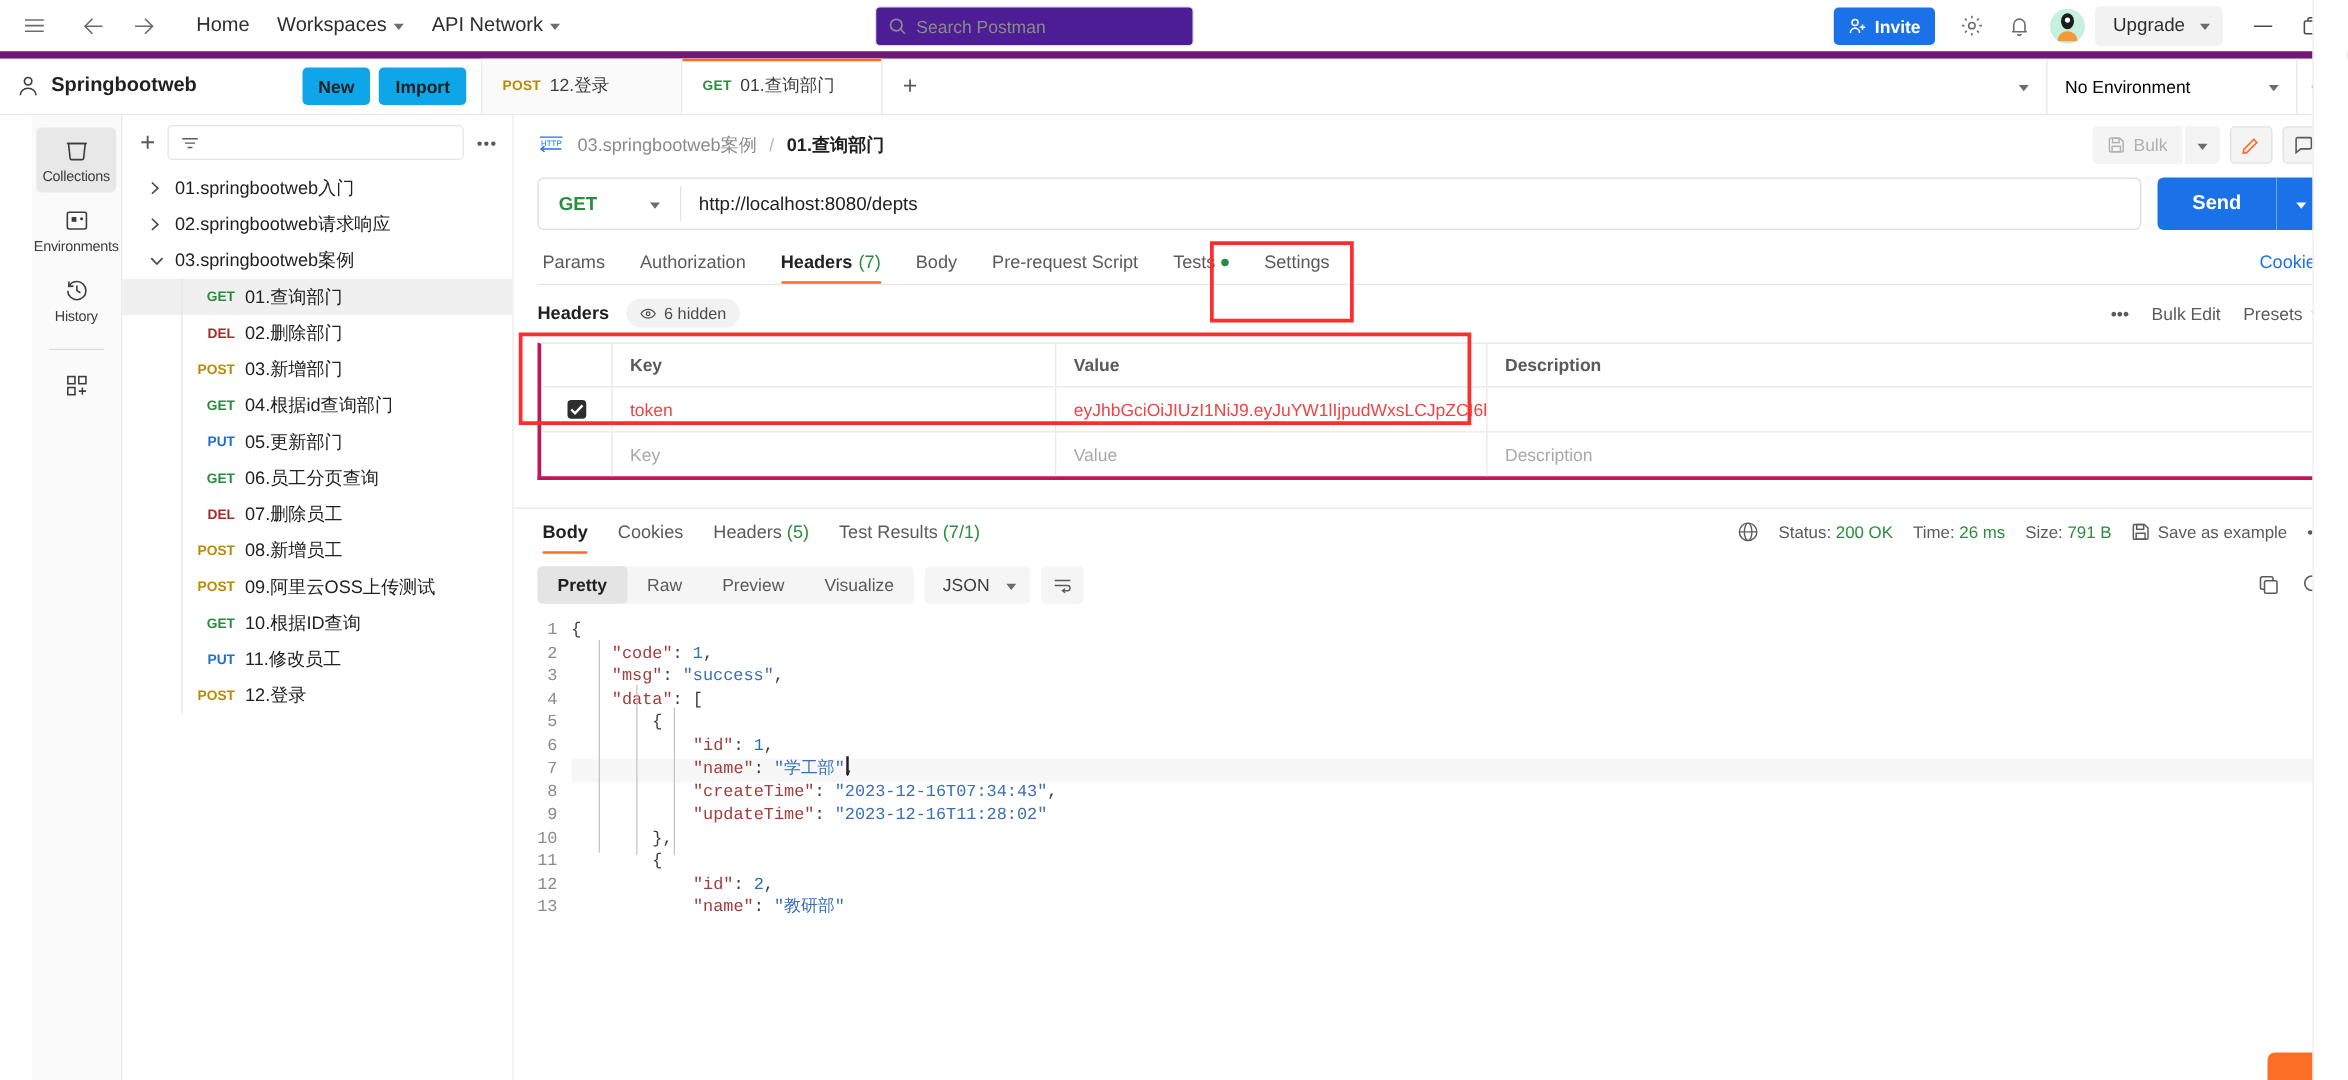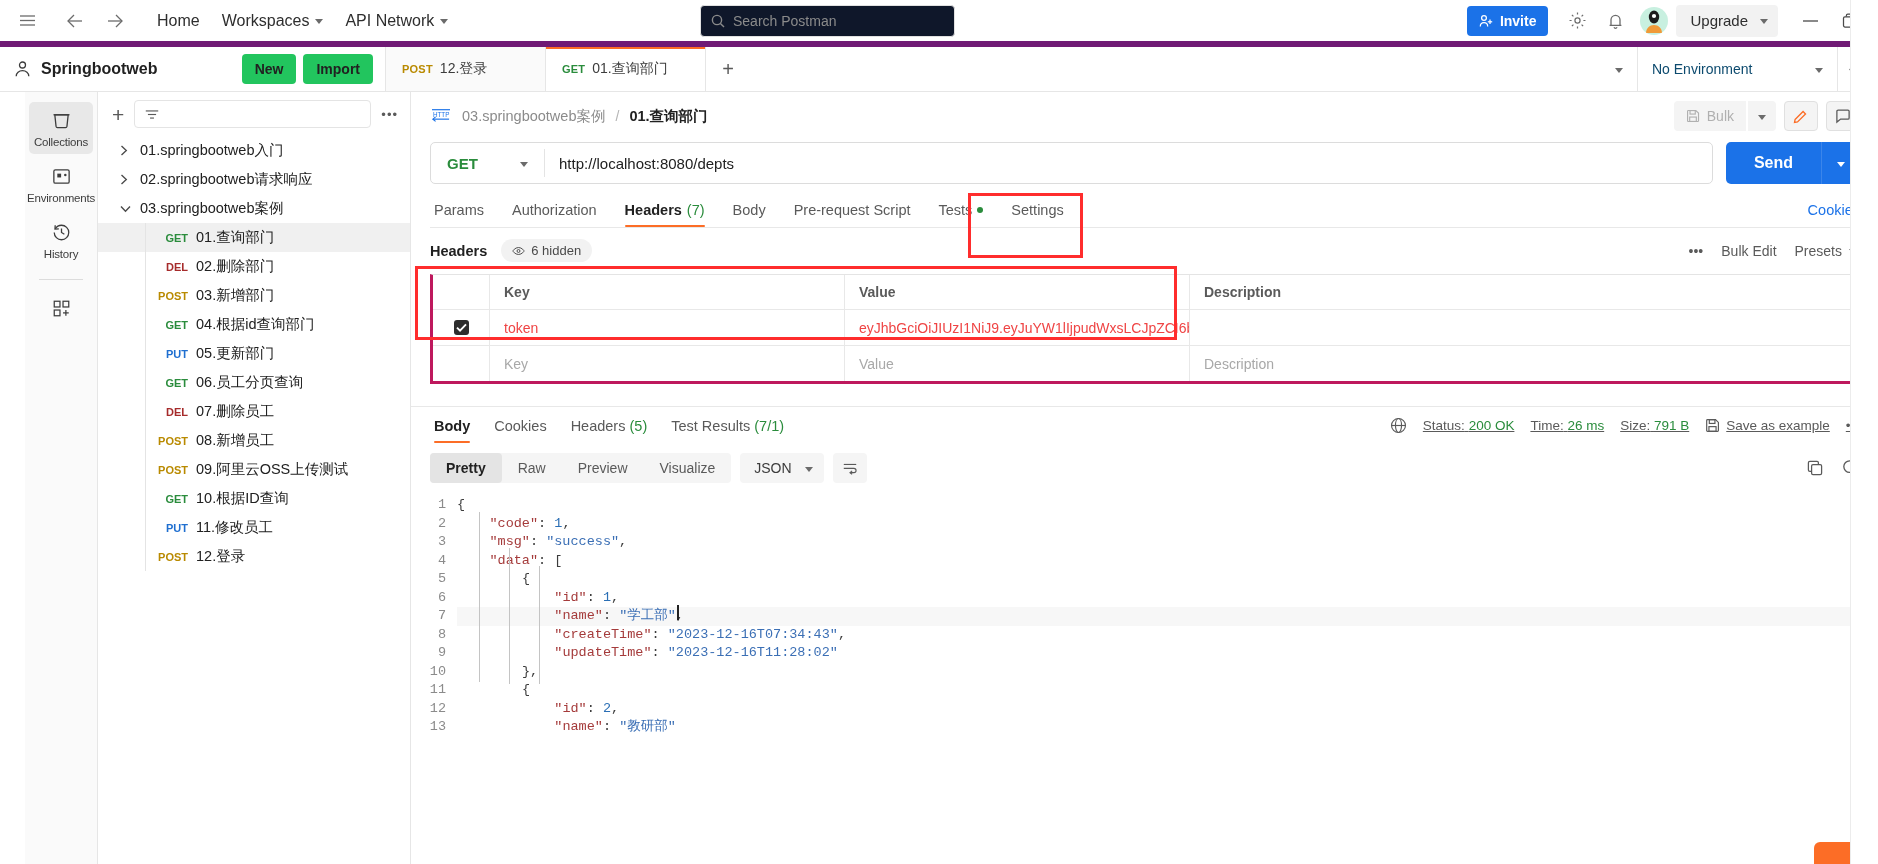--- a/index.html
+++ b/index.html
@@ -26,21 +26,21 @@
   }
   .tb-icon svg { display:block; }
   .tb-link {
     padding: 0 11px; height: 34px; display: flex; align-items: center; gap: 6px;
     font-size: 16px; color: #2e2e2e; cursor: pointer; border-radius: 4px;
   }
   .caret { width: 0; height: 0; border-left: 4.5px solid transparent; border-right: 4.5px solid transparent; border-top: 5px solid #6b6b6b; margin-top:2px;}
   .search-wrap { flex: 0 0 auto; margin-left: auto; }
   .searchbox {
     width: 255px; height: 32px; border: 1px solid #e1e1e1; border-radius: 4px;
-    background: #0f172a; display: flex; align-items: center; gap: 8px; padding: 0 10px;
+    background: #4c1d95; display: flex; align-items: center; gap: 8px; padding: 0 10px;
     color: #8b8b8b; font-size: 14px; cursor: text;
   }
   .right-group { margin-left: auto; display: flex; align-items: center; gap: 4px; }
   .invite-btn {
     background: #1b72e8; color: #fff; border: none; border-radius: 4px;
     height: 30px; padding: 0 12px; display: flex; align-items: center; gap: 6px;
     font-size: 14px; font-weight: 600; cursor: pointer;
     font-family: "Liberation Sans", sans-serif;
   }
   .avatar-icon {
@@ -59,41 +59,41 @@
     height: 45px; flex: 0 0 45px; display: flex; align-items: stretch;
     border-bottom: 1px solid #e6e6e6; background: #fff;
   }
   .ws-name {
     width: 386px; display: flex; align-items: center; gap: 10px; padding-left: 14px;
     border-right: 1px solid #e6e6e6;
   }
   .ws-title { font-size: 16px; font-weight: 700; color: #212121; }
   .ws-buttons { margin-left: auto; display: flex; gap: 7px; padding-right: 12px; }
   .gbtn {
-    background: #22c55e; border: none; border-radius: 4px; height: 30px; padding: 0 13px;
+    background: #0ea5e9; border: none; border-radius: 4px; height: 30px; padding: 0 13px;
     font-size: 14px; color: #212121; cursor: pointer; font-weight: 600;
     font-family: "Liberation Sans", sans-serif;
   }
   .tabs-strip { flex: 1; display: flex; align-items: stretch; position: relative; min-width:0; }
   .rq-tab {
     min-width: 0; width: 160px; display: flex; align-items: center; gap: 7px; padding: 0 16px;
     border-right: 1px solid #e6e6e6; font-size: 14px; cursor: pointer; position: relative;
     background: #fafafa; color: #3c3c3c;
   }
   .rq-tab.active { background: #fff; }
   .rq-tab.active::before {
     content:''; position:absolute; left:0; right:0; top:0; height:2px; background:#fc6d26;
   }
   .meth { font-size: 11px; font-weight: 700; letter-spacing: .02em; }
   .m-get { color: #2a8c3c; } .m-post { color: #b98a00; } .m-put { color: #1f6fd0; } .m-del { color: #a62b2b; }
   .tab-plus { width: 44px; display: flex; align-items: center; justify-content: center; color: #5a5a5a; font-size: 20px; cursor: pointer; }
   .tabs-spacer { flex: 1; border-right: 1px solid #e6e6e6; display:flex; align-items:center; justify-content:flex-end; padding-right: 14px; }
   .env-sel {
     width: 200px; display: flex; align-items: center; padding: 0 14px; font-size: 14px;
-    color: #0c4a6e; border-right: 1px solid #e6e6e6; cursor: pointer;
+    color: #000000; border-right: 1px solid #e6e6e6; cursor: pointer;
   }
   .env-sel .caret { margin-left: auto; }
   .eye-btn { width: 40px; display:flex; align-items:center; justify-content:center; color:#5a5a5a; cursor:pointer;}
 
   
   .main { flex: 1; display: flex; min-height: 0; }
 
   .railbar {
     width: 73px; flex: 0 0 73px; background: #fafafa; border-right: 1px solid #e6e6e6;
     display: flex; flex-direction: column; align-items: center; padding-top: 10px; gap: 4px; margin-left: 25px;
@@ -215,21 +215,21 @@
   .redbox { position: absolute; border: 3.5px solid #ff2d2d; pointer-events: none; z-index: 30; }
 
   
   .resp-wrap { flex: 1; display: flex; flex-direction: column; min-height: 0; border-top: 1px solid #e8e8e8; margin-top: 22px;}
   .resp-tabs { display:flex; align-items:flex-end; padding: 10px 18px 0 19px; position:relative;}
   .rsp-tab { padding: 0 12px 9px; font-size:14.5px; color:#5a5a5a; cursor:pointer; position:relative; }
   .rsp-tab:first-child { padding-left: 4px; }
   .rsp-tab.active { color:#212121; font-weight:600; }
   .rsp-tab.active::after { content:''; position:absolute; left:4px; right:12px; bottom:0; height:2.5px; background:#fc6d26; border-radius:2px;}
   .rsp-tab .cnt { color:#2a8c3c; font-weight:400;}
-  .resp-meta { margin-left:auto; display:flex; align-items:center; gap:16px; font-size:13.5px; color:#5a5a5a; padding-bottom: 9px; text-decoration: underline;}
+  .resp-meta { margin-left:auto; display:flex; align-items:center; gap:16px; font-size:13.5px; color:#5a5a5a; padding-bottom: 9px;}
   .resp-meta .ok { color:#2a8c3c; }
   .resp-meta .lnk { display:flex; align-items:center; gap:6px; cursor:pointer; }
 
   .fmt-bar { display:flex; align-items:center; gap:9px; padding: 10px 18px 9px 19px; }
   .segctl { display:flex; background:#f5f5f5; border-radius:4px; height:30px; }
   .seg { padding: 0 16px; display:flex; align-items:center; font-size:14px; color:#5a5a5a; cursor:pointer; border-radius:4px;}
   .seg.active { background:#e4e4e4; color:#212121; font-weight:600; }
   .jsonsel { display:flex; align-items:center; gap:13px; background:#f5f5f5; border-radius:4px; height:30px; padding:0 11px 0 14px; font-size:14px; color:#3c3c3c; cursor:pointer;}
   .wrapbtn { width:34px; height:30px; background:#f5f5f5; border-radius:4px; display:flex; align-items:center; justify-content:center; cursor:pointer; color:#5a5a5a;}
   .fmt-right { margin-left:auto; display:flex; align-items:center; gap:18px; color:#5a5a5a; }

